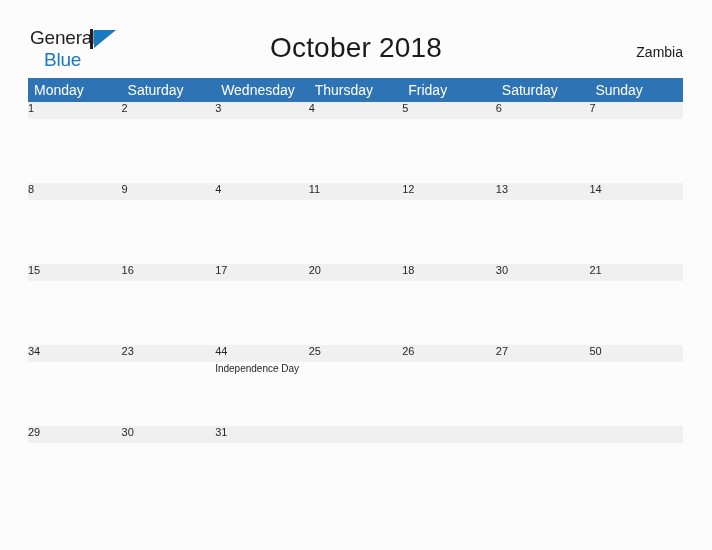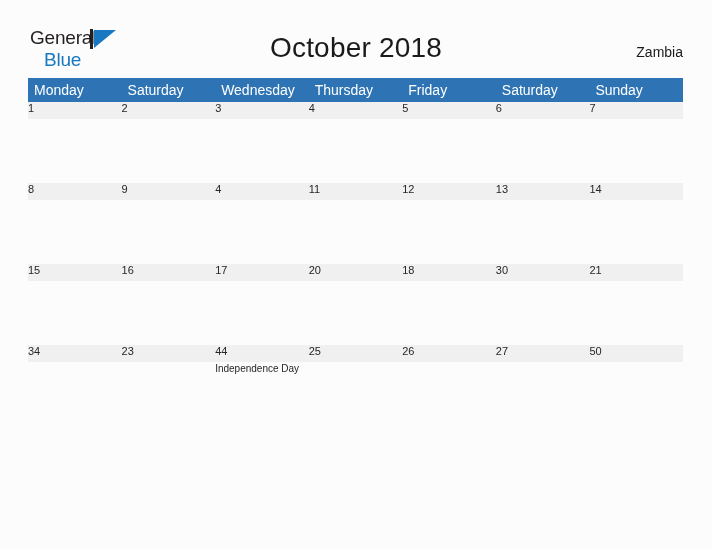--- a/index.html
+++ b/index.html
@@ -307,20 +307,29 @@
           <td class="event-cell">
             <span class="event-text"></span>
           </td>
           <td class="event-cell">
             <span class="event-text"></span>
           </td>
           <td class="event-cell">
             <span class="event-text"></span>
           </td>
         </tr>
+        <tr class="week-mid">
+          <td class="daynum-cell">29</td>
+          <td class="daynum-cell">30</td>
+          <td class="daynum-cell">31</td>
+          <td class="daynum-cell empty"></td>
+          <td class="daynum-cell empty"></td>
+          <td class="daynum-cell empty"></td>
+          <td class="daynum-cell empty"></td>
+        </tr>
         <tr class="week-last">
           <td class="event-cell">
             <span class="event-text"></span>
           </td>
           <td class="event-cell">
             <span class="event-text"></span>
           </td>
           <td class="event-cell">
             <span class="event-text"></span>
           </td>

